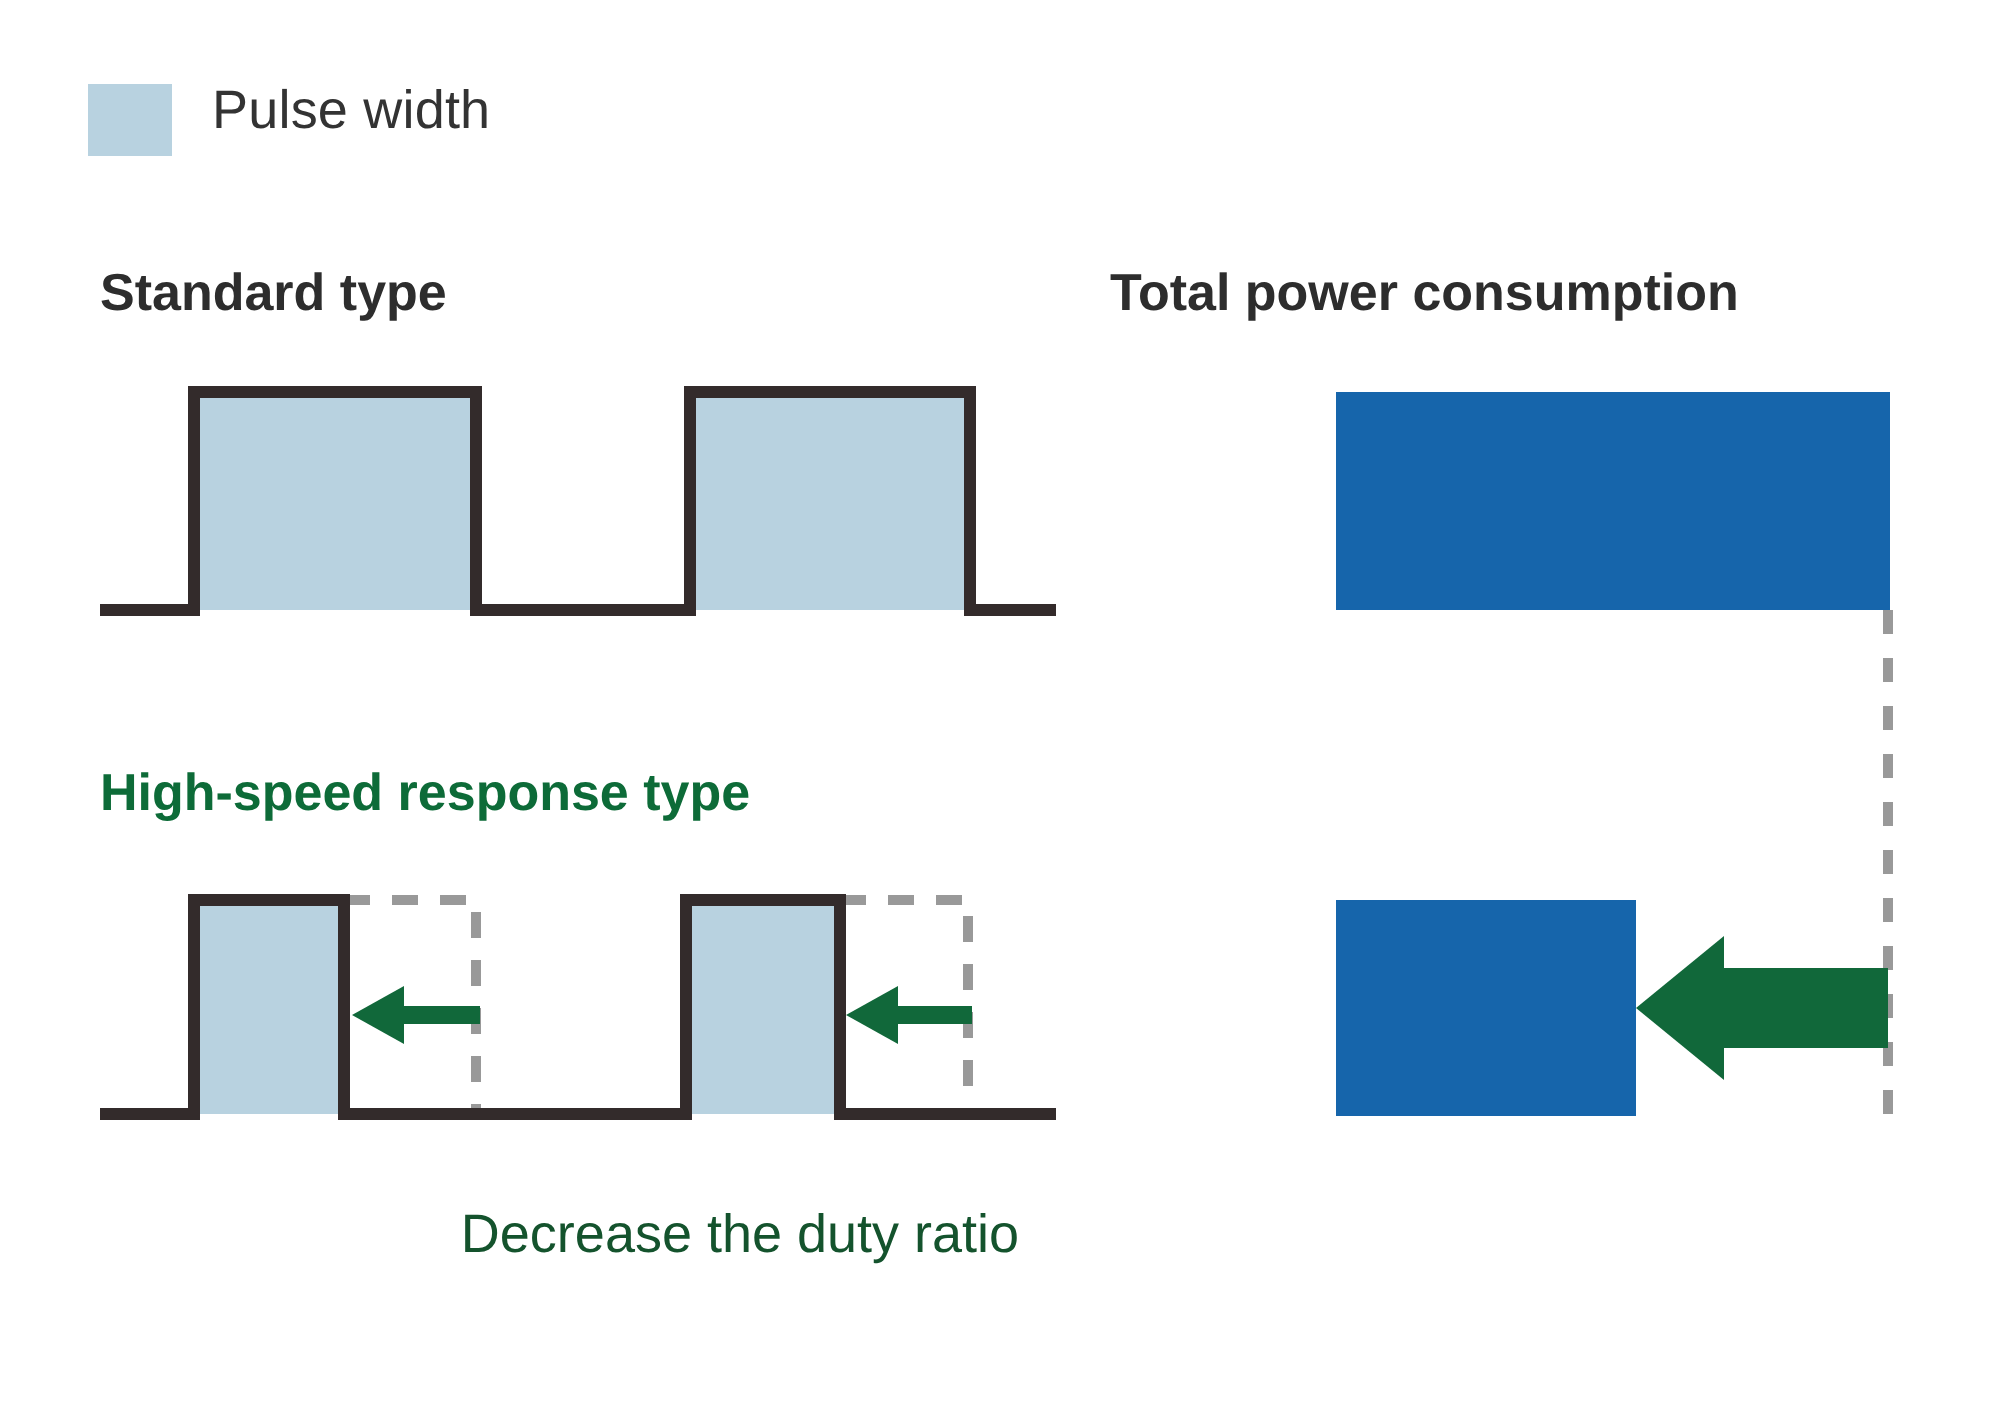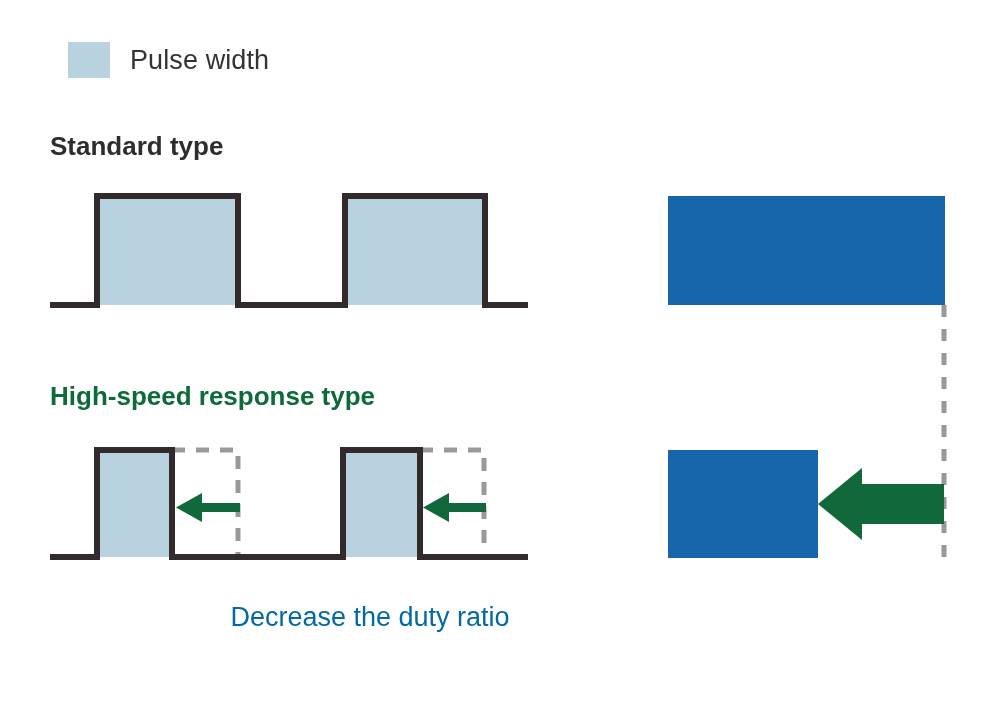--- a/index.html
+++ b/index.html
@@ -15,24 +15,23 @@
     position: relative;
     width: 1000px;
     height: 714px;
     background: #ffffff;
     overflow: hidden;
   }
 
   
   .legend {
     position: absolute;
-    left: 68px;
+    left: 44px;
     top: 42px;
     display: flex;
-    align-items: center;
     gap: 20px;
   }
   .legend-swatch {
     width: 42px;
     height: 36px;
   }
   .legend-label {
     font-size: 27px;
     color: #333333;
     line-height: 1;
@@ -62,37 +61,38 @@
   }
 
   
   .caption {
     position: absolute;
     left: 110px;
     top: 598px;
     width: 520px;
     text-align: center;
     font-size: 27px;
-    color: #0369a1;
+    color: #14532d;
     line-height: 1.42;
   }
   .caption div { white-space: nowrap; }
 </style>
 </head>
 <body>
 
 <div id="stage">
 
   <div class="legend">
     <span class="legend-swatch" style="background: rgb(184, 210, 224);"></span>
     <span class="legend-label">Pulse width</span>
   </div>
 
   <div class="heading" id="h-highspeed" style="color: rgb(13, 107, 56);">High-speed response type</div>
   <div class="heading" id="h-standard" style="color: rgb(45, 45, 45);">Standard type</div>
+  <div class="heading" id="h-power" style="color: rgb(45, 45, 45);">Total power consumption</div>
 
   <svg class="canvas" viewBox="0 0 1000 714">
 
     <g>
       <rect x="97" y="196" width="141" height="109" fill="#b8d2e0"></rect>
       <rect x="345" y="196" width="140" height="109" fill="#b8d2e0"></rect>
       <polyline points="50,305 97,305 97,196 238,196 238,305 345,305 345,196 485,196 485,305 528,305" fill="none" stroke="#332b2b" stroke-width="6" stroke-linejoin="miter" stroke-linecap="butt"></polyline>
     </g>
 
     <g>

